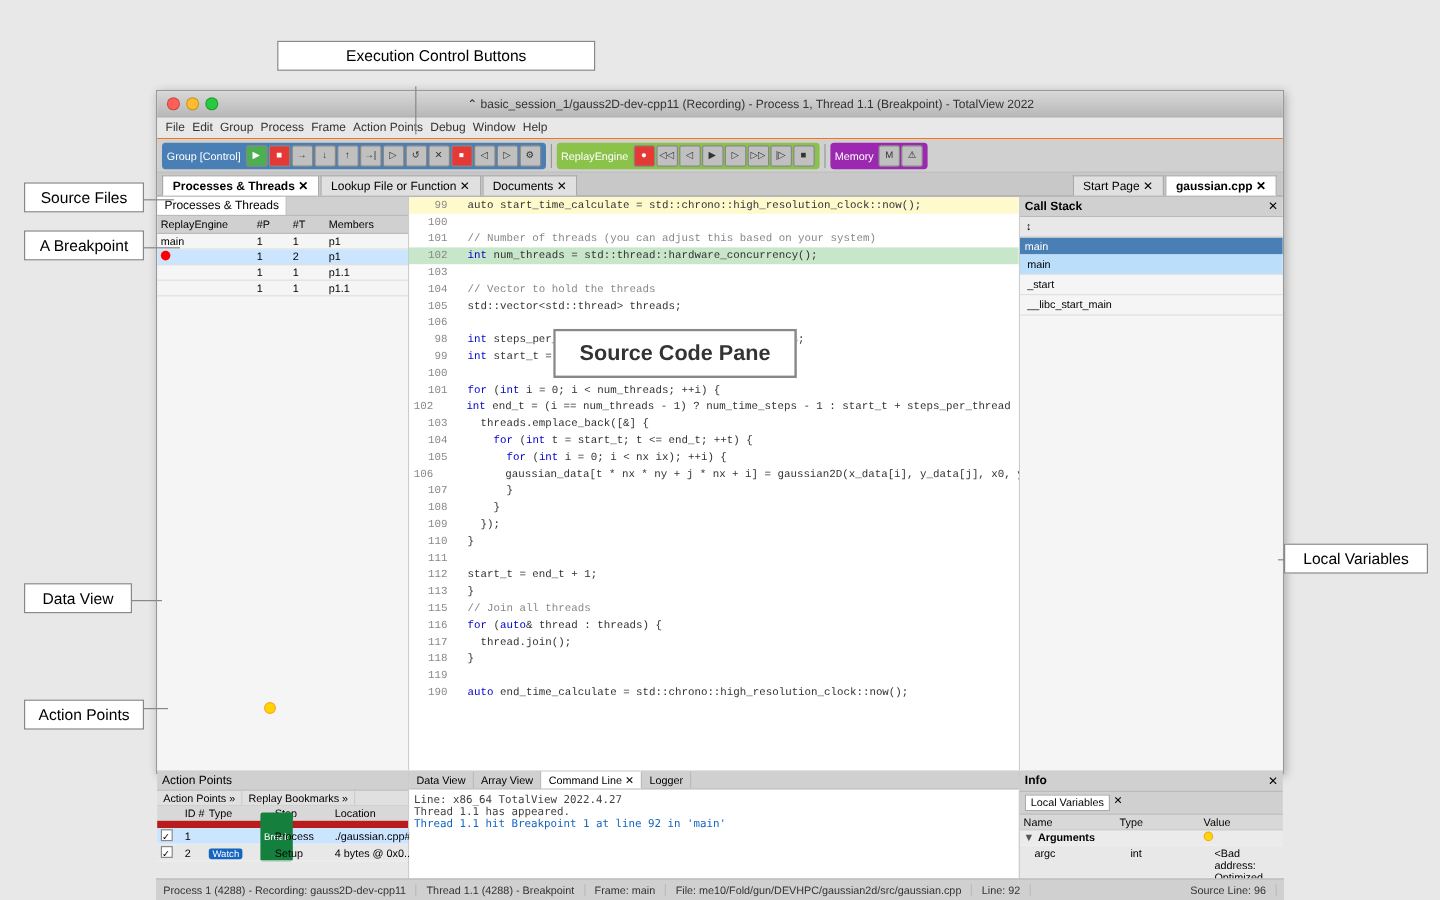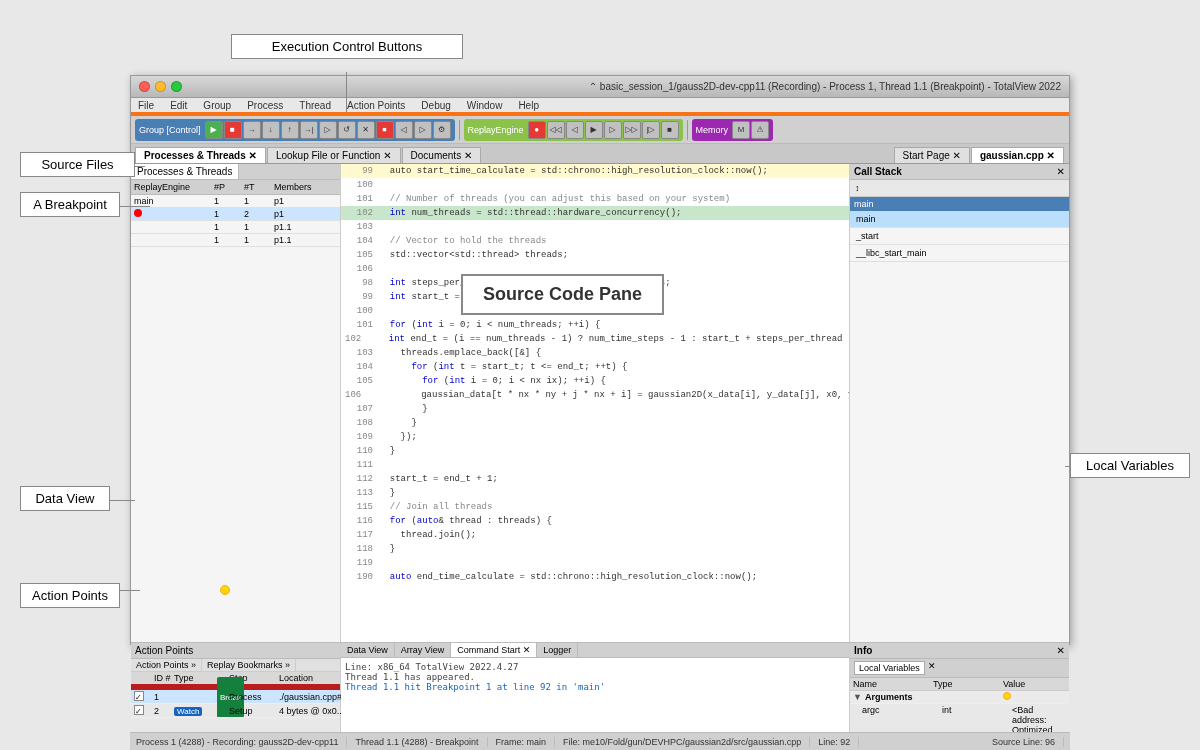--- a/index.html
+++ b/index.html
@@ -60,32 +60,31 @@
     }
 
     .tl-red { background: #ff5f56; }
     .tl-yellow { background: #ffbd2e; }
     .tl-green { background: #27c93f; }
 
     .title-text {
       font-size: 10px;
       color: #333;
       flex: 1;
-      text-align: right;
+      text-align: center;
     }
 
     
     .menu-bar {
       height: 18px;
       background: #e8e8e8;
       display: flex;
       align-items: center;
       padding: 0 4px;
-      border-bottom: 4px solid #f97316;
-      gap: 10px;
+      border-bottom: 1px solid #f97316;
       font-size: 10px;
       color: #333;
     }
 
     .menu-item {
       cursor: pointer;
       padding: 0 3px;
     }
 
     
@@ -539,25 +538,25 @@
 
     .checked::after {
       content: '✓';
       font-size: 8px;
       line-height: 10px;
     }
   </style>
 </head>
 <body>
 
-<div class="annotation-label" style="top:34px; left:231px; width:232px; text-align:center;">Execution Control Buttons</div>
+<div class="annotation-label" style="top:34px; left:231px; width:265px; text-align:center;">Execution Control Buttons</div>
 
 <div style="position:absolute; top:72px; left:346px; width:1px; height:40px; border-left:1px solid #888; z-index:99;"></div>
 
-<div class="annotation-label" style="top:152px; left:20px; width:115px; text-align:center;">Source Files</div>
+<div class="annotation-label" style="top:152px; left:20px; width:100px; text-align:center;">Source Files</div>
 <div style="position:absolute; top:166px; left:120px; width:25px; height:1px; border-top:1px solid #888; z-index:99;"></div>
 
 <div class="annotation-label" style="top:192px; left:20px; width:100px; text-align:center;">A Breakpoint</div>
 <div style="position:absolute; top:206px; left:120px; width:30px; height:1px; border-top:1px solid #888; z-index:99;"></div>
 
 <div class="annotation-label" style="top:486px; left:20px; width:90px; text-align:center;">Data View</div>
 <div style="position:absolute; top:500px; left:110px; width:25px; height:1px; border-top:1px solid #888; z-index:99;"></div>
 
 <div class="annotation-label" style="top:583px; left:20px; width:100px; text-align:center;">Action Points</div>
 <div style="position:absolute; top:590px; left:120px; width:20px; height:1px; border-top:1px solid #888; z-index:99;"></div>
@@ -575,21 +574,21 @@
       <div class="traffic-light tl-green"></div>
     </div>
     <div class="title-text">⌃ basic_session_1/gauss2D-dev-cpp11 (Recording) - Process 1, Thread 1.1 (Breakpoint) - TotalView 2022</div>
   </div>
 
   <div class="menu-bar">
     <span class="menu-item">File</span>
     <span class="menu-item">Edit</span>
     <span class="menu-item">Group</span>
     <span class="menu-item">Process</span>
-    <span class="menu-item">Thread</span>
+    <span class="menu-item">Frame</span>
     <span class="menu-item">Action Points</span>
     <span class="menu-item">Debug</span>
     <span class="menu-item">Window</span>
     <span class="menu-item">Help</span>
   </div>
 
   <div class="toolbar">
 
     <div class="toolbar-group">
       <span class="toolbar-group-label">Group [Control]</span>
@@ -856,21 +855,21 @@
         <span>Setup</span>
         <span>4 bytes @ 0x0...</span>
         <span></span>
       </div>
     </div>
 
     <div class="bottom-center">
       <div class="data-view-tabs">
         <div class="data-tab">Data View</div>
         <div class="data-tab">Array View</div>
-        <div class="data-tab active">Command Start ✕</div>
+        <div class="data-tab active">Command Line ✕</div>
         <div class="data-tab">Logger</div>
       </div>
       <div class="data-content">
         <div style="font-size:9px; font-family:monospace; color:#444;">Line: x86_64 TotalView 2022.4.27</div>
         <div style="font-size:9px; font-family:monospace; color:#444;">Thread 1.1 has appeared.</div>
         <div style="font-size:9px; font-family:monospace; color:#1565c0;">Thread 1.1 hit Breakpoint 1 at line 92 in 'main'</div>
       </div>
     </div>
 
     <div class="bottom-right">

